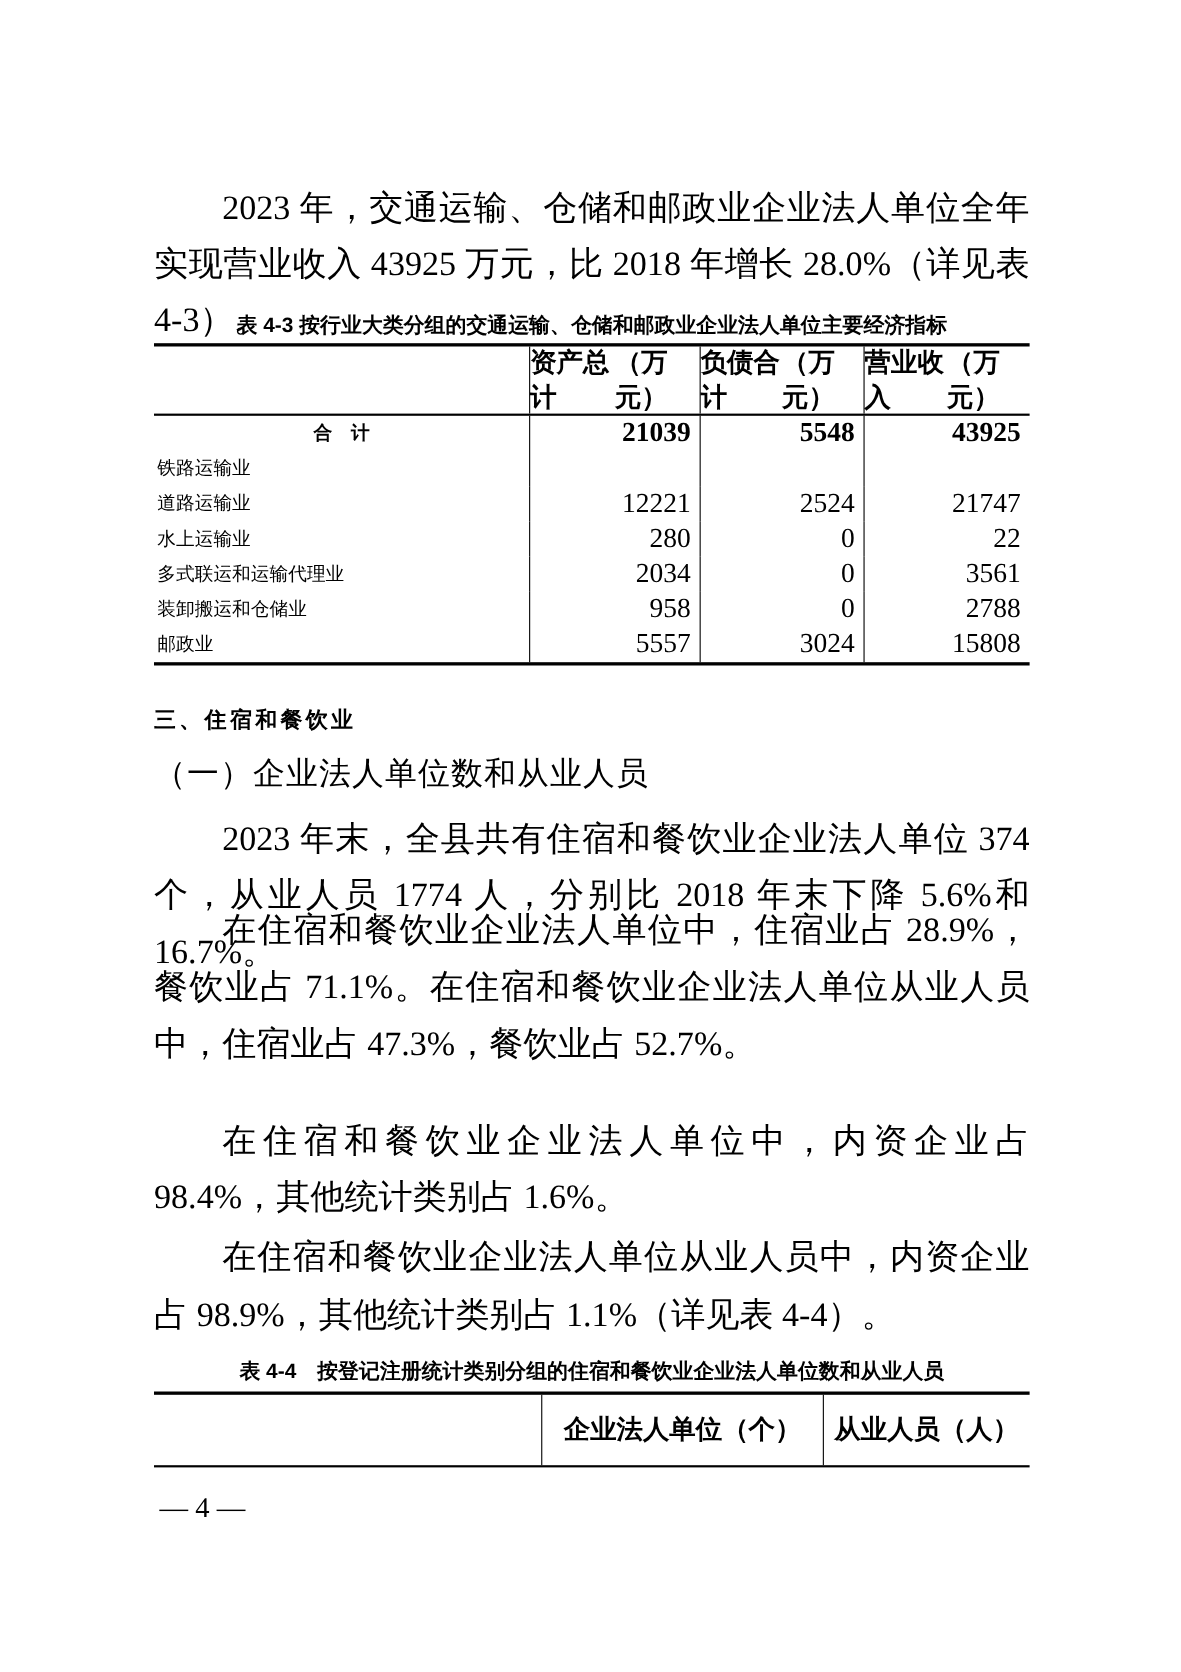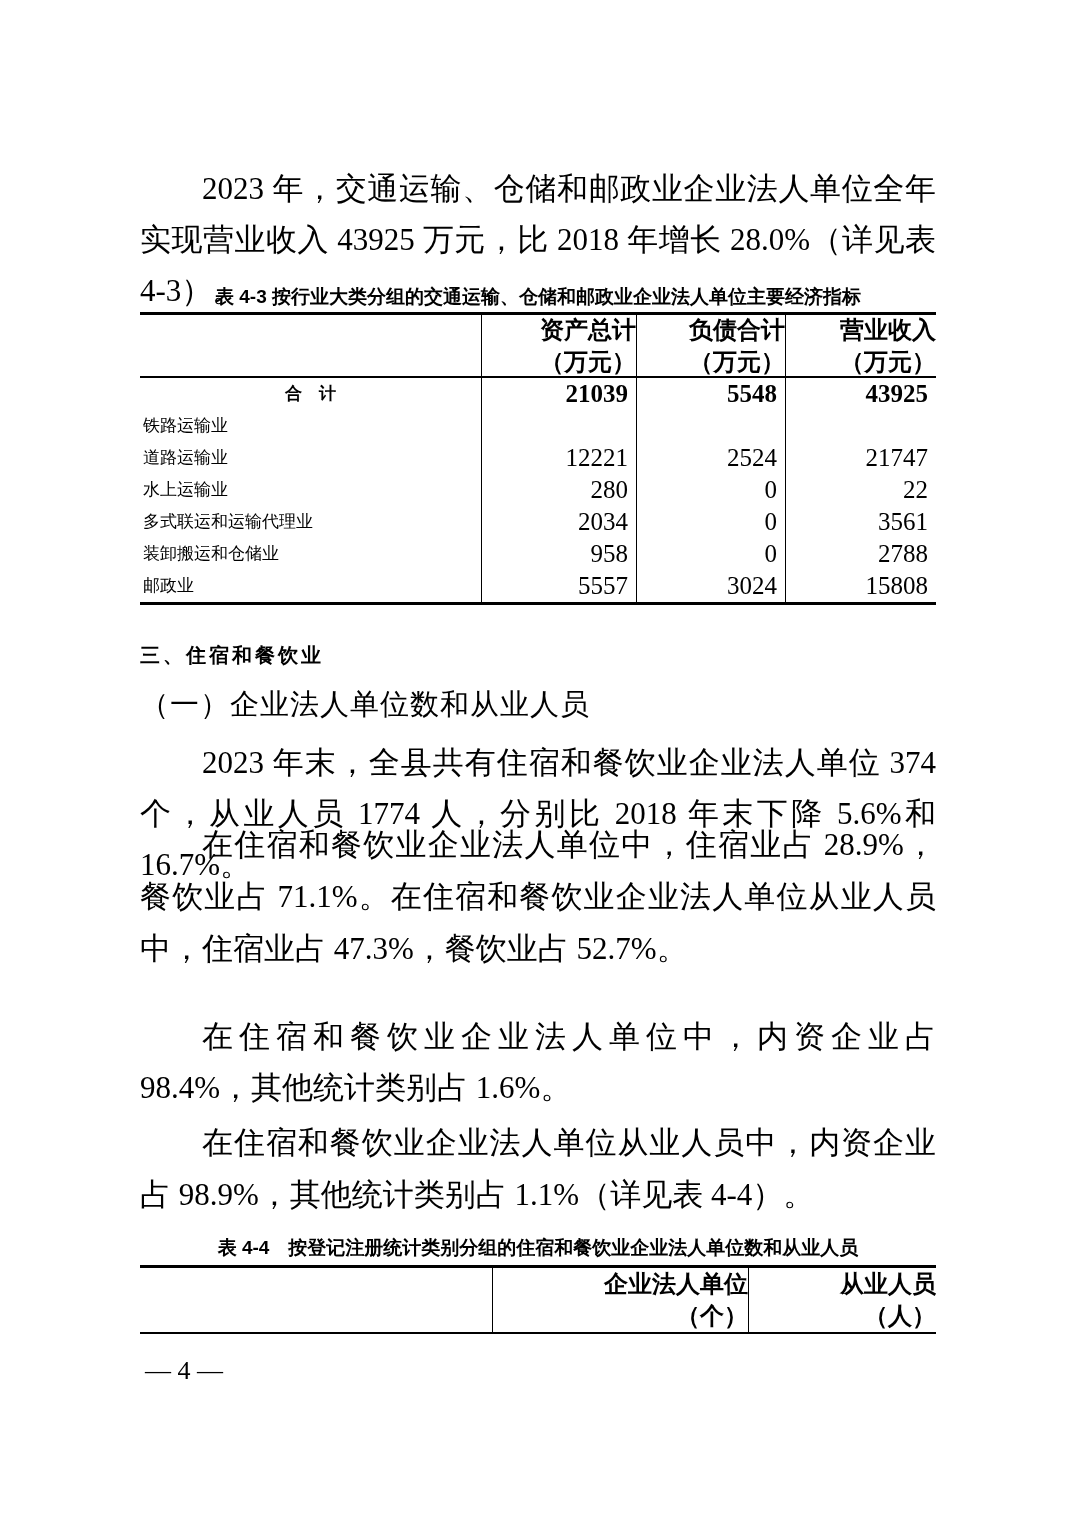--- a/index.html
+++ b/index.html
@@ -33,21 +33,21 @@
   .tbl{border-top:3px solid #000;border-bottom:3px solid #000;}
   .trow{display:flex;}
   .thead43{height:61px;border-bottom:2px solid #000;}
   .brow{height:32px;}
   .c{box-sizing:border-box;height:100%;}
   .t43 .c0{width:341px;}
   .t43 .c1{width:155px;border-left:1.5px solid #000;}
   .t43 .c2{width:149px;border-left:1.5px solid #000;}
   .t43 .c3{width:151px;border-left:1.5px solid #000;}
   .hcell{
-    display:flex;flex-direction:column;align-items:flex-end;justify-content:center;
+    display:flex;flex-direction:row;align-items:center;justify-content:center;
     font-family:"Liberation Sans",sans-serif;font-weight:600;
     font-size:24px;line-height:32px;
   }
   .lbl{font-size:17px;line-height:32px;padding-left:3px;white-space:nowrap;overflow:hidden;}
   .num{font-size:25px;line-height:32px;text-align:right;padding-right:8px;white-space:nowrap;}
   .total .lbl{text-align:center;font-weight:700;padding-left:0;}
   .total .num{font-weight:700;}
   .thead44{height:64px;}
   .t44{border-bottom:2px solid #000;}
   .t44 .c0{width:352px;}

